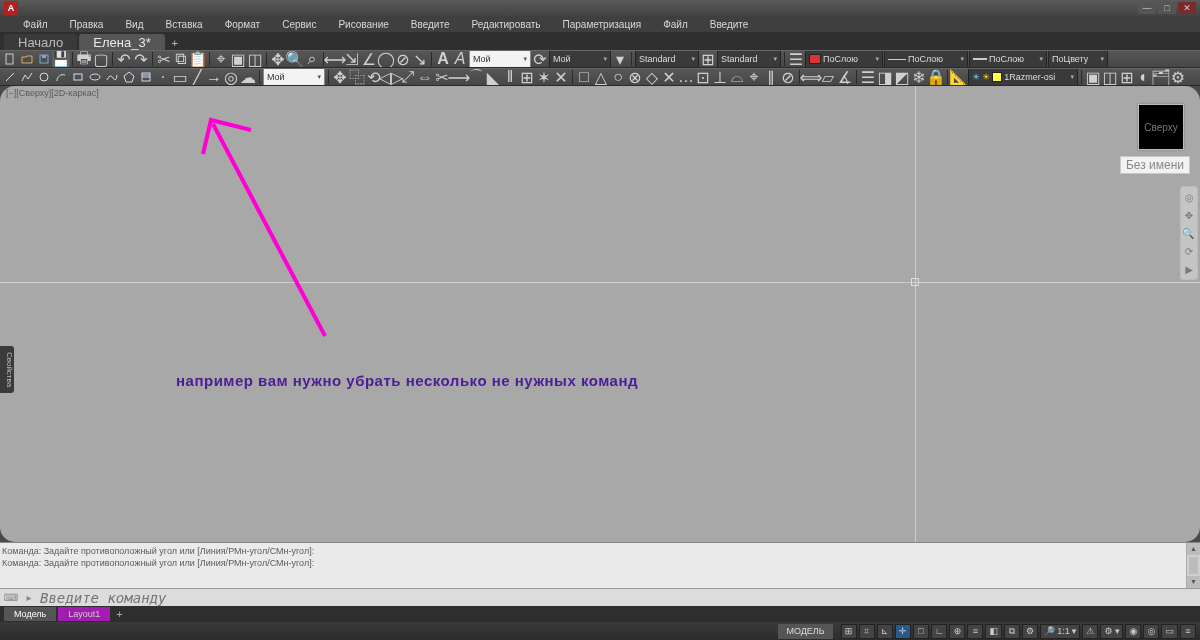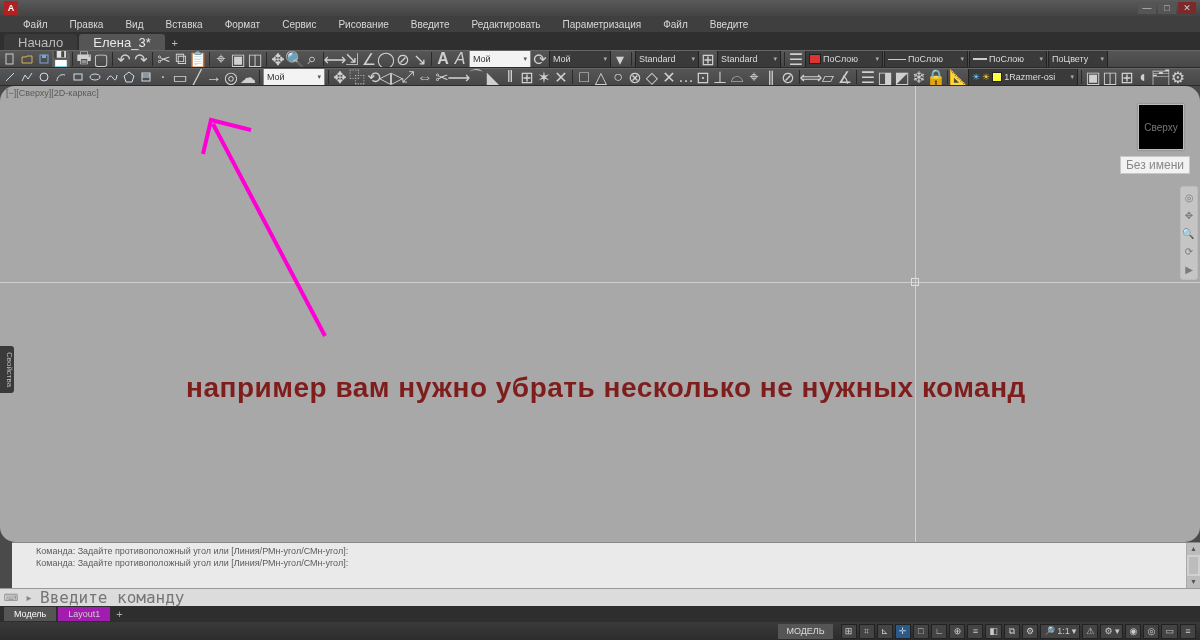--- a/index.html
+++ b/index.html
@@ -39,30 +39,30 @@
   .crosshair-h { position:absolute; top:196px; left:0; right:0; height:1px; background:#cfcfcf; }
   .crosshair-v { position:absolute; top:0; bottom:0; left:915px; width:1px; background:#cfcfcf; }
   .pickbox { position:absolute; top:192px; left:911px; width:8px; height:8px; border:1px solid #dfdfdf; }
   .viewcube { position:absolute; top:18px; right:16px; width:46px; height:46px; background:#000000; border:1px solid #bcbcbc; display:flex; align-items:center; justify-content:center; font-size:10px; color:#777; cursor:pointer; box-shadow:0 0 2px rgba(0,0,0,.3); }
   .noname-chip { position:absolute; top:70px; right:10px; padding:1px 5px; background:#f2f2f2; border:1px solid #c8c8c8; font-size:12px; color:#888; }
   .navbar-right { position:absolute; top:100px; right:2px; width:18px; background:rgba(220,220,220,.55); border:1px solid #bcbcbc; border-radius:3px; padding:4px 0; display:flex; flex-direction:column; align-items:center; gap:6px; }
   .navbar-right .nb { width:12px; height:12px; color:#7a7a7a; display:flex; align-items:center; justify-content:center; cursor:pointer; font-size:10px; }
   .side-tab { position:absolute; left:0; top:260px; width:14px; padding:6px 0; background:#3a3a3a; color:#bbb; font-size:8px; writing-mode:vertical-rl; text-align:center; cursor:pointer; border-top-right-radius:3px; border-bottom-right-radius:3px; }
 
   
-  .anno-text { position:absolute; top:286px; left:186px; font-size:28px; font-weight:700; color:#7f1d1d; letter-spacing:.5px; }
-
-  
-  .cmdlog { height:46px; background:#eaeaea; border-top:1px solid #888; font-family:Consolas,monospace; font-size:9px; color:#5c5c5c; padding:2px 24px; line-height:12px; overflow:hidden; position:relative;margin-left:12px; }
+  .anno-text { position:absolute; top:286px; left:176px; font-size:15px; font-weight:700; color:#4c1d95; letter-spacing:.5px; }
+
+  
+  .cmdlog { height:46px; background:#eaeaea; border-top:1px solid #888; font-family:Consolas,monospace; font-size:9px; color:#5c5c5c; padding:2px 2px; line-height:12px; overflow:hidden; position:relative; }
   .cmdlog .scroll { position:absolute; right:0; top:0; bottom:0; width:14px; background:#d0d0d0; border-left:1px solid #aaa; }
   .cmdlog .scroll .sbtn { height:12px; background:#bcbcbc; display:flex; align-items:center; justify-content:center; font-size:7px; color:#555; }
   .cmdlog .scroll .thumb { position:absolute; top:14px; bottom:14px; left:2px; right:2px; background:#bcbcbc; }
   .cmdinput-row { height:18px; background:#dcdcdc; border-top:1px solid #999; display:flex; align-items:center; padding:0 4px; gap:4px; }
   .cmdinput-row .icon { width:14px; height:14px; color:#888; font-size:10px; display:flex; align-items:center; justify-content:center; }
-  .cmdinput { flex:1; border:none; background:transparent; font-family:Consolas,monospace; font-size:16px; color:#9a9a9a; outline:none; }
+  .cmdinput { flex:1; border:none; background:transparent; font-family:Consolas,monospace; font-size:14px; font-style:italic; color:#9a9a9a; outline:none; }
 
   
   .sheet-tabs { height:16px; background:#2e2e2e; display:flex; align-items:center; padding:0 4px; gap:2px; }
   .sheet-tab { height:14px; padding:0 10px; font-size:9px; color:#ccc; background:#a21caf; display:flex; align-items:center; cursor:pointer; }
   .sheet-tab.active { background:#555; color:#fff; }
   .sheet-plus { width:14px; height:14px; color:#aaa; font-size:11px; display:flex; align-items:center; justify-content:center; cursor:pointer; }
 
   
   .statusbar { height:18px; background:linear-gradient(#3a3a3a,#2c2c2c); display:flex; align-items:center; justify-content:flex-end; padding:0 4px; gap:2px; }
   .statusbar .sbtn2 { height:15px; min-width:16px; padding:0 3px; background:#444; border:1px solid #222; color:#ccc; font-size:9px; display:flex; align-items:center; justify-content:center; cursor:pointer; gap:2px; }

